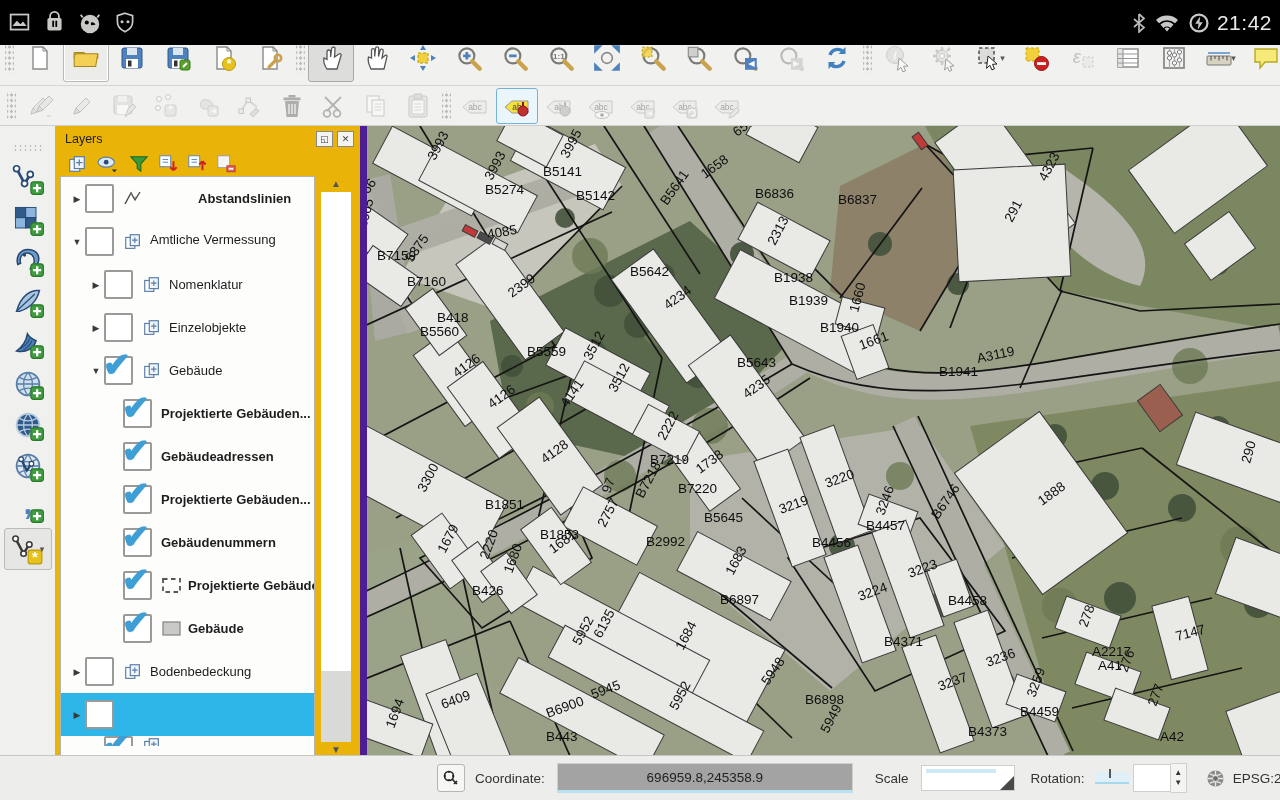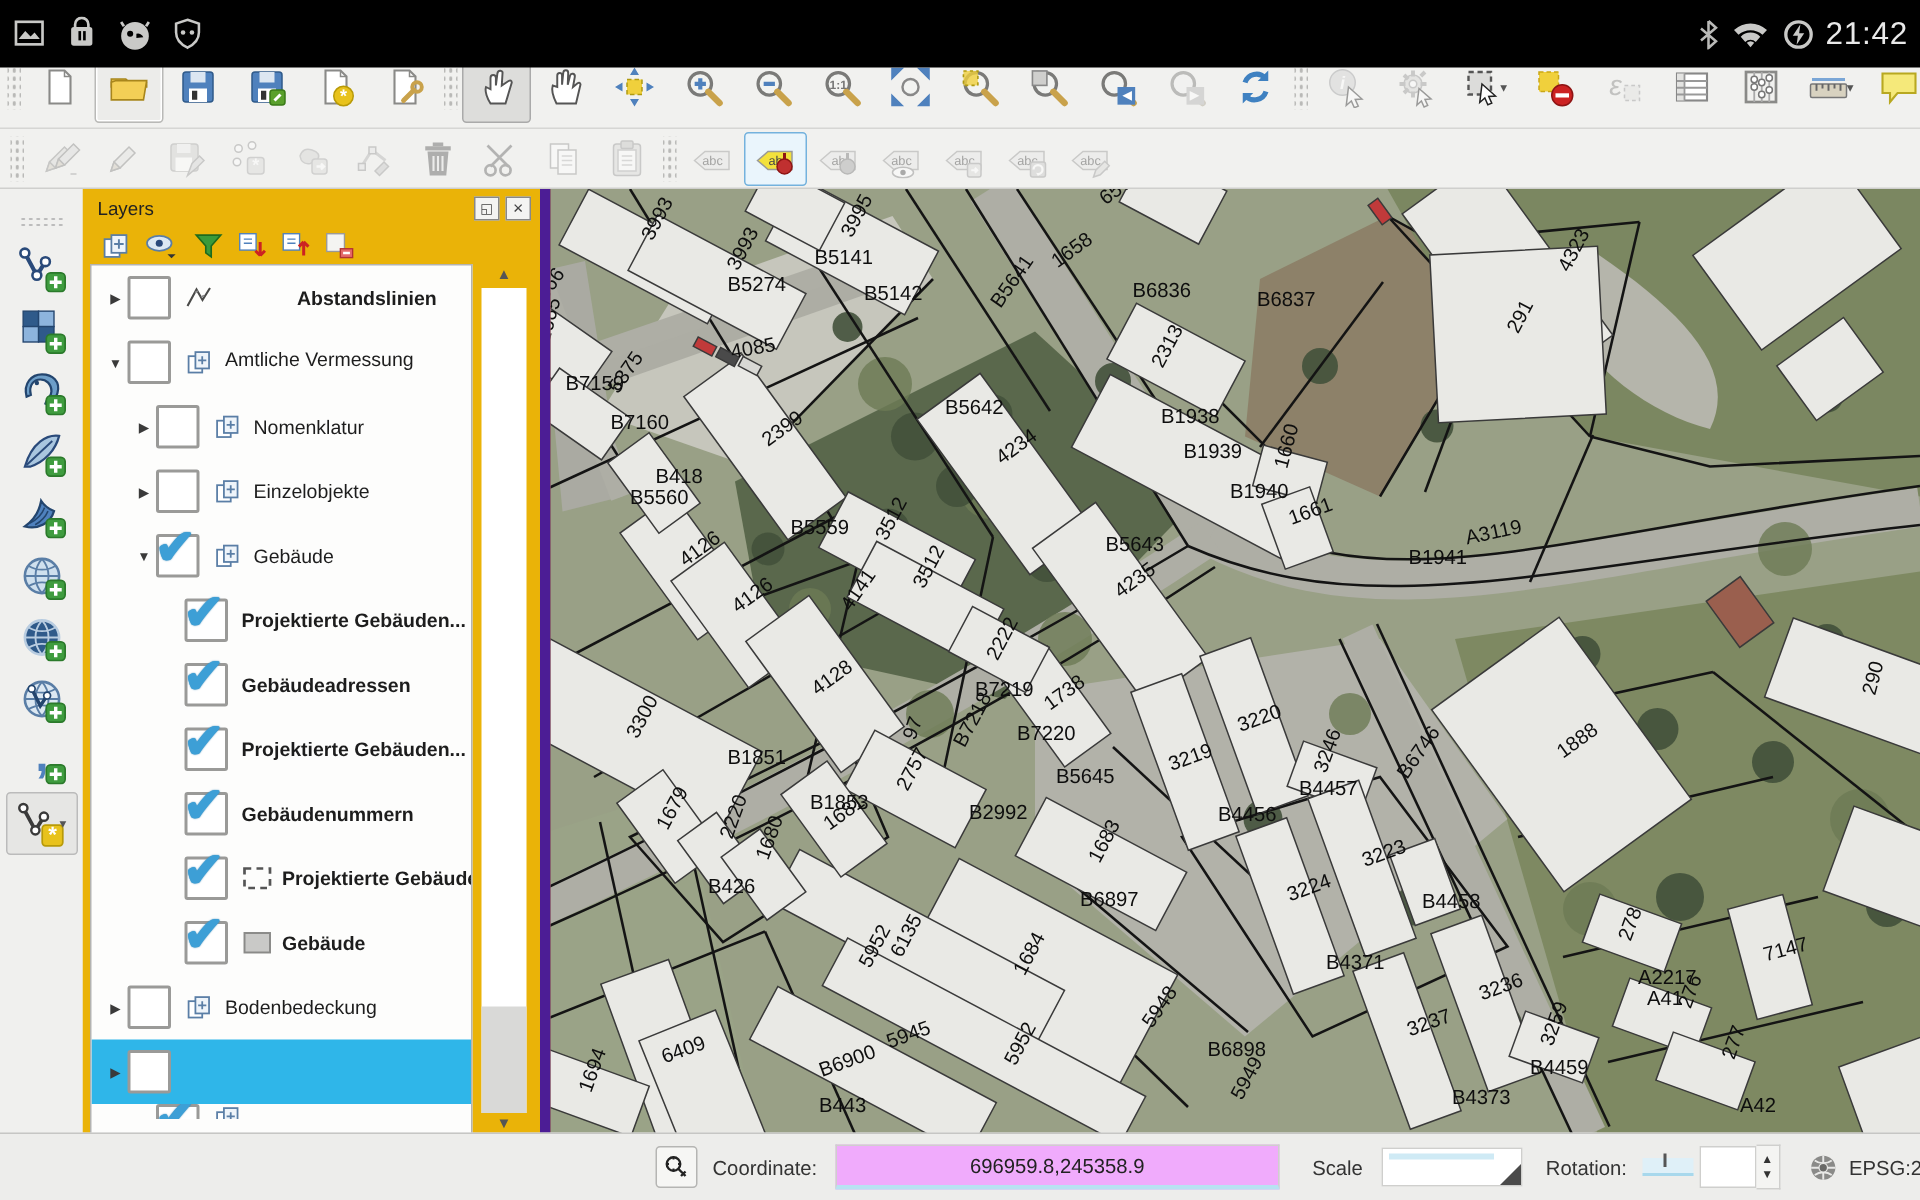--- a/index.html
+++ b/index.html
@@ -69,21 +69,21 @@
   #map{position:absolute;left:360px;top:126px;width:920px;height:630px;background:#99a086;z-index:5;}
   #map svg{display:block;}
   .maplabel{font-family:"Liberation Sans",sans-serif;font-size:13.5px;fill:#0e0e0e;}
 
   
   #statusbar-bottom{position:absolute;left:0;right:0;bottom:0;height:44px;background:#ededeb;
     border-top:1px solid #c6c6c4;display:flex;align-items:center;font-size:13.5px;color:#333;z-index:40;}
   #coord-group{display:flex;align-items:center;margin-left:437px;}
   #coord-icon-btn{width:26px;height:26px;border:1px solid #b5b5b3;border-radius:3px;background:#f6f6f4;
     display:flex;align-items:center;justify-content:center;margin-right:10px;}
-  #coord-field{width:290px;height:24px;margin-left:12px;border:1px solid #cfcfcd;background:#f0abfc;
+  #coord-field{width:290px;height:24px;margin-left:12px;border:1px solid #cfcfcd;background:#a3a3a3;
     text-align:center;font-size:13.5px;color:#222;font-family:"Liberation Sans",sans-serif;
     border-bottom:3px solid #b8e2f2;}
   #scale-group{display:flex;align-items:center;margin-left:22px;}
   #scale-combo{width:92px;height:24px;background:#fff;border:1px solid #cfcfcd;position:relative;margin-left:12px;}
   #scale-combo .corner{position:absolute;right:0;bottom:0;width:0;height:0;
     border-left:14px solid transparent;border-bottom:14px solid #4a4a4a;}
   #scale-combo .sline{position:absolute;left:4px;top:3px;width:70px;height:4px;background:#cfeaf5;}
   #rot-group{display:flex;align-items:center;margin-left:16px;}
   #rot-slider{width:34px;height:10px;background:#dff0f8;border-bottom:2px solid #a8d8ec;margin-left:10px;position:relative;}
   #rot-slider .tick{position:absolute;left:14px;top:-3px;width:2px;height:9px;background:#555;}

